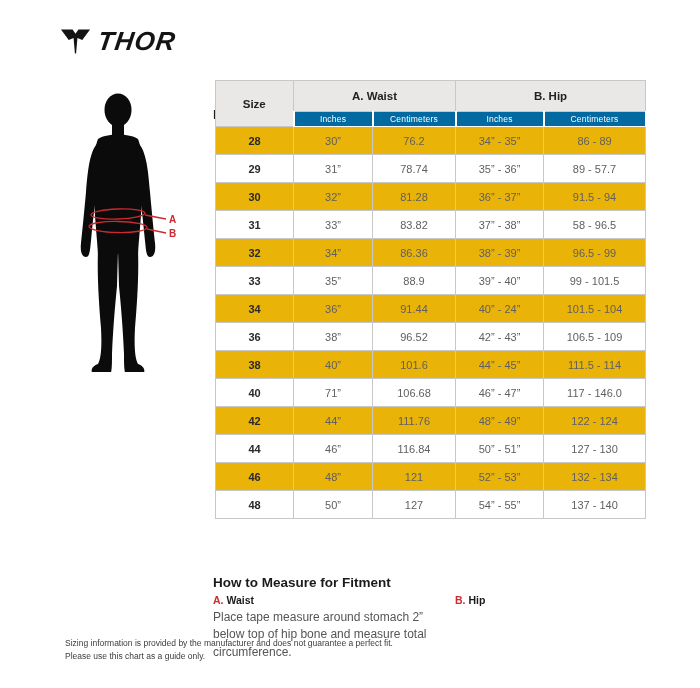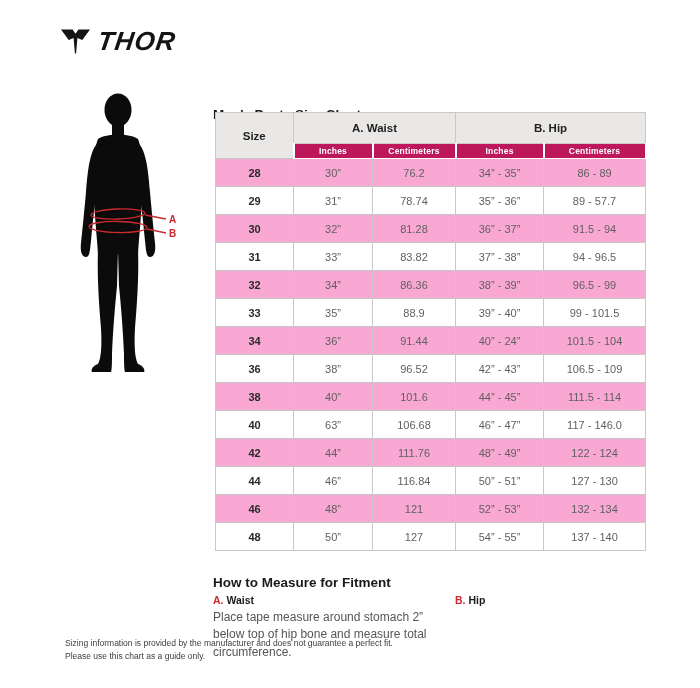--- a/index.html
+++ b/index.html
@@ -48,21 +48,21 @@
   .figure-svg {
     position: absolute;
     left: 76px;
     top: 92px;
   }
 
   
   .table-wrap {
     position: absolute;
     left: 215px;
-    top: 112px;
+    top: 80px;
     width: 430px;
   }
   table.size-chart {
     width: 430px;
     border-collapse: collapse;
     table-layout: fixed;
   }
   .size-chart th, .size-chart td {
     border: 1px solid #c8c8c8;
     text-align: center;
@@ -70,38 +70,38 @@
   }
   .size-chart .size-head,
   .size-chart .group-head {
     background: #e9e8e6;
     font-weight: 700;
     font-size: 11.5px;
     color: #222;
     height: 31px;
   }
   .size-chart .sub-head {
-    background: #be185d;
+    background: #0369a1;
     color: #fff;
     font-size: 8.5px;
-    font-weight: 700;
+    font-weight: 400;
     height: 15px;
     border-left: 2px solid #fff;
     border-right: 2px solid #fff;
     border-top: 1px solid #fff;
     border-bottom: 1px solid #fff;
     letter-spacing: 0.2px;
   }
   .size-chart tbody td {
     height: 28px;
     font-size: 11px;
     color: #5f5f5f;
     background: #fff;
   }
-  .size-chart tbody tr.alt td { background: #f9a8d4; }
+  .size-chart tbody tr.alt td { background: #eab308; }
   .size-chart tbody td.size-col { font-weight: 700; color: #2a2a2a; }
 
   
   .measure-heading {
     position: absolute;
     left: 213px;
     top: 575px;
     font-size: 13.5px;
     font-weight: 700;
     color: #1a1a1a;
@@ -216,21 +216,21 @@
             <td>32”</td>
             <td>81.28</td>
             <td>36” - 37”</td>
             <td>91.5 - 94</td>
           </tr>
           <tr>
             <td class="size-col">31</td>
             <td>33”</td>
             <td>83.82</td>
             <td>37” - 38”</td>
-            <td>94 - 96.5</td>
+            <td>58 - 96.5</td>
           </tr>
           <tr class="alt">
             <td class="size-col">32</td>
             <td>34”</td>
             <td>86.36</td>
             <td>38” - 39”</td>
             <td>96.5 - 99</td>
           </tr>
           <tr>
             <td class="size-col">33</td>
@@ -255,21 +255,21 @@
           </tr>
           <tr class="alt">
             <td class="size-col">38</td>
             <td>40”</td>
             <td>101.6</td>
             <td>44” - 45”</td>
             <td>111.5 - 114</td>
           </tr>
           <tr>
             <td class="size-col">40</td>
-            <td>63”</td>
+            <td>71”</td>
             <td>106.68</td>
             <td>46” - 47”</td>
             <td>117 - 146.0</td>
           </tr>
           <tr class="alt">
             <td class="size-col">42</td>
             <td>44”</td>
             <td>111.76</td>
             <td>48” - 49”</td>
             <td>122 - 124</td>

